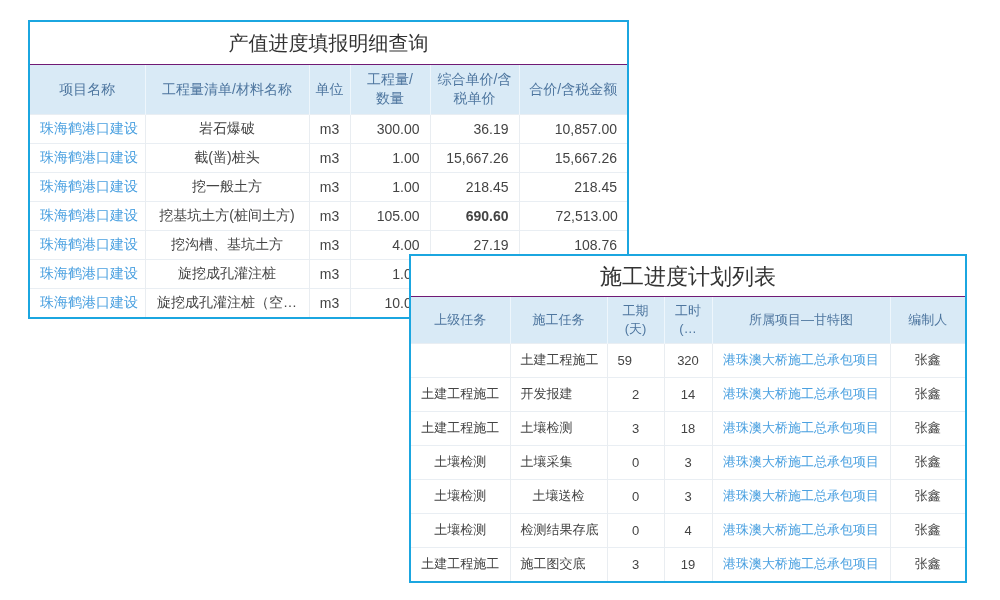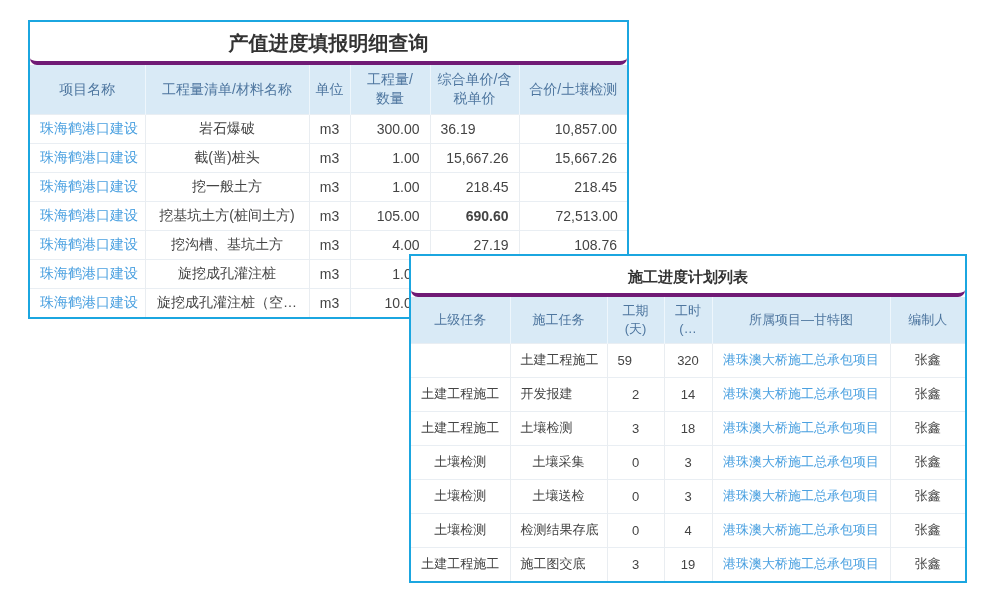--- a/index.html
+++ b/index.html
@@ -4,24 +4,24 @@
 <style>
   * { margin:0; padding:0; box-sizing:border-box; }
   html,body { width:1000px; height:600px; background:#ffffff;
     font-family:"Liberation Sans","DejaVu Sans",sans-serif; }
   body { position:relative; overflow:hidden; }
 
   .panel { position:absolute; background:#ffffff; border:2px solid #1ba6e0; }
   #panel-1 { left:28px;  top:20px;  width:601px; z-index:1; }
   #panel-2 { left:409px; top:254px; width:558px; z-index:2; }
 
-  .panel-title { text-align:center; font-weight:bold; color:#333333;
-    border-bottom:4px solid #701a75;border-radius:7px; }
+  .panel-title { text-align:center; font-weight:normal; color:#333333;
+    border-bottom:1px solid #701a75; }
   #panel-1 .panel-title { height:43px; line-height:43px; font-size:20px; }
-  #panel-2 .panel-title { height:41px; line-height:41px; font-size:15px; }
+  #panel-2 .panel-title { height:41px; line-height:41px; font-size:22px; }
 
   table { border-collapse:collapse; table-layout:fixed; width:100%; }
   th { background:#d9eaf6; color:#4e769f; font-weight:normal;
        white-space:pre-line; vertical-align:middle; text-align:center;
        border-left:1px solid #eef6fc; padding:4px 4px; line-height:1.35; }
   th:first-child { border-left:none; }
   td { border-top:1px solid #e9eef3; border-left:1px solid #e9edf1;
        color:#444444; white-space:nowrap; overflow:hidden;
        vertical-align:middle; padding:0 10px; }
   td:first-child { border-left:none; }
@@ -54,30 +54,30 @@
       </colgroup>
       <thead>
         <tr>
           <th>项目名称</th>
           <th>工程量清单/材料名称</th>
           <th>单位</th>
           <th>工程量/
 数量</th>
           <th>综合单价/含
 税单价</th>
-          <th>合价/土壤检测</th>
+          <th>合价/含税金额</th>
         </tr>
       </thead>
       <tbody>
         <tr>
           <td style="text-align: center;"><span class="cell-link">珠海鹤港口建设</span></td>
           <td style="text-align: center;">岩石爆破</td>
           <td style="text-align: center;">m3</td>
           <td style="text-align: right;">300.00</td>
-          <td style="">36.19</td>
+          <td style="text-align: right;">36.19</td>
           <td style="text-align: right;">10,857.00</td>
         </tr>
         <tr>
           <td style="text-align: center;"><span class="cell-link">珠海鹤港口建设</span></td>
           <td style="text-align: center;">截(凿)桩头</td>
           <td style="text-align: center;">m3</td>
           <td style="text-align: right;">1.00</td>
           <td style="text-align: right;">15,667.26</td>
           <td style="text-align: right;">15,667.26</td>
         </tr>
@@ -168,21 +168,21 @@
         <tr>
           <td style="text-align: center;">土建工程施工</td>
           <td style="text-align: left;">土壤检测</td>
           <td style="text-align: center;">3</td>
           <td style="text-align: center;">18</td>
           <td style="text-align: center;"><span class="cell-link">港珠澳大桥施工总承包项目</span></td>
           <td style="text-align: center;">张鑫</td>
         </tr>
         <tr>
           <td style="text-align: center;">土壤检测</td>
-          <td style="text-align: center;">土壤采集</td>
+          <td style="text-align: left;">土壤采集</td>
           <td style="text-align: center;">0</td>
           <td style="text-align: center;">3</td>
           <td style="text-align: center;"><span class="cell-link">港珠澳大桥施工总承包项目</span></td>
           <td style="text-align: center;">张鑫</td>
         </tr>
         <tr>
           <td style="text-align: center;">土壤检测</td>
           <td style="text-align: center;">土壤送检</td>
           <td style="text-align: center;">0</td>
           <td style="text-align: center;">3</td>

